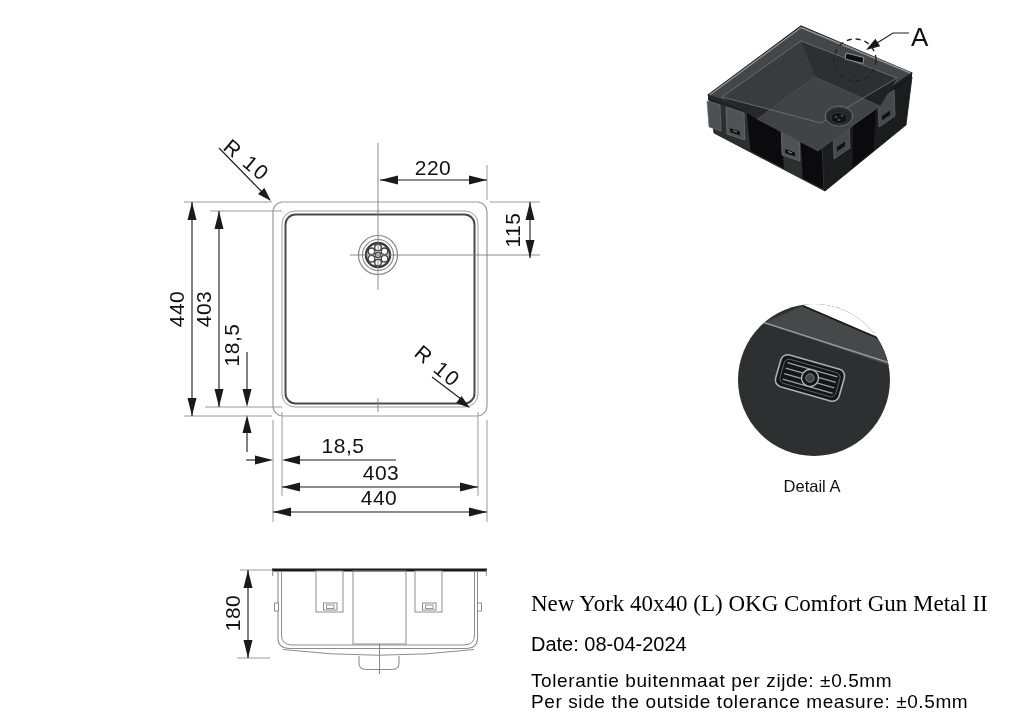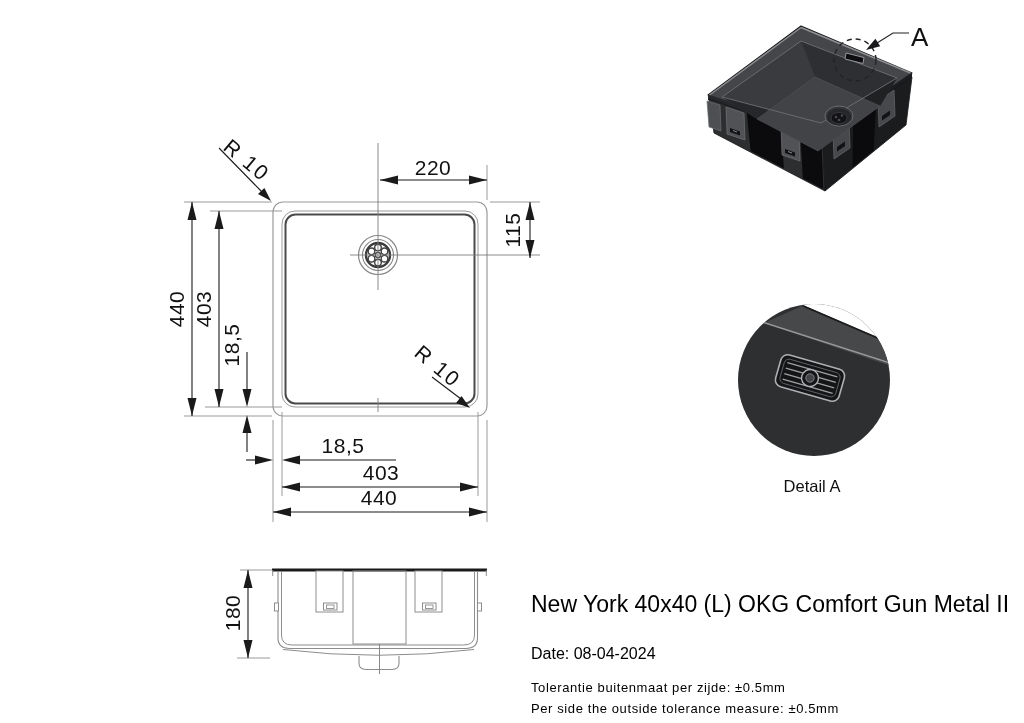--- a/index.html
+++ b/index.html
@@ -4,23 +4,23 @@
 <style>
   html,body{margin:0;padding:0;background:#ffffff;}
   .stage{position:relative;width:1024px;height:723px;background:#ffffff;overflow:hidden;
          font-family:"Liberation Sans",sans-serif;}
   svg text{font-family:"Liberation Sans",sans-serif;fill:#111;}
   .dimtxt{font-size:21px;letter-spacing:0.5px;}
   .rtxt{font-size:21px;letter-spacing:2px;}
   .atxt{font-size:26px;}
   .captxt{font-size:16.5px;}
   .titleblock{position:absolute;left:531px;top:590px;width:490px;color:#000;}
-  .tb-title{font-size:23px;line-height:28px;white-space:nowrap;}
-  .tb-date{font-size:16px;margin-top:27px;}
-  .tb-tol{font-size:13px;line-height:21px;letter-spacing:0.6px;margin-top:0;white-space:nowrap;}
+  .tb-title{font-size:23px;line-height:28px;white-space:nowrap;font-family:Liberation Serif, serif;}
+  .tb-date{font-size:20px;margin-top:15px;}
+  .tb-tol{font-size:19px;line-height:21px;letter-spacing:0.6px;margin-top:0;white-space:nowrap;}
   .tb-tols{margin-top:14px;}
 </style>
 </head>
 <body>
 
 <div class="stage">
 
 <svg width="1024" height="723" viewBox="0 0 1024 723">
 
   <g>

